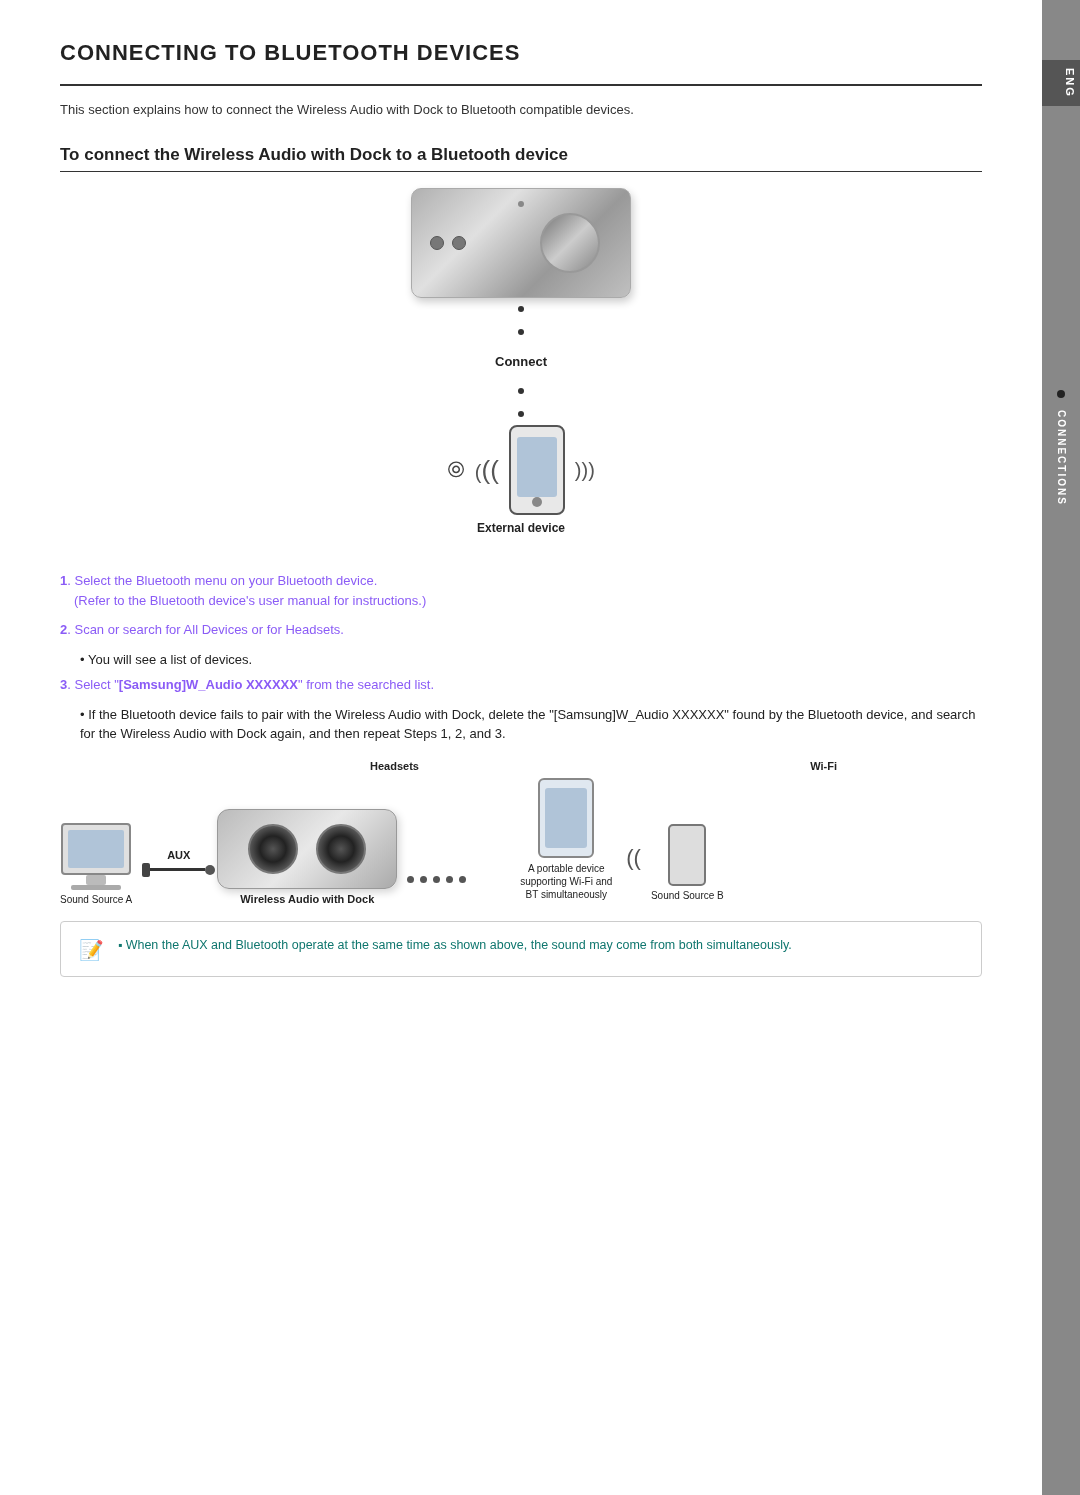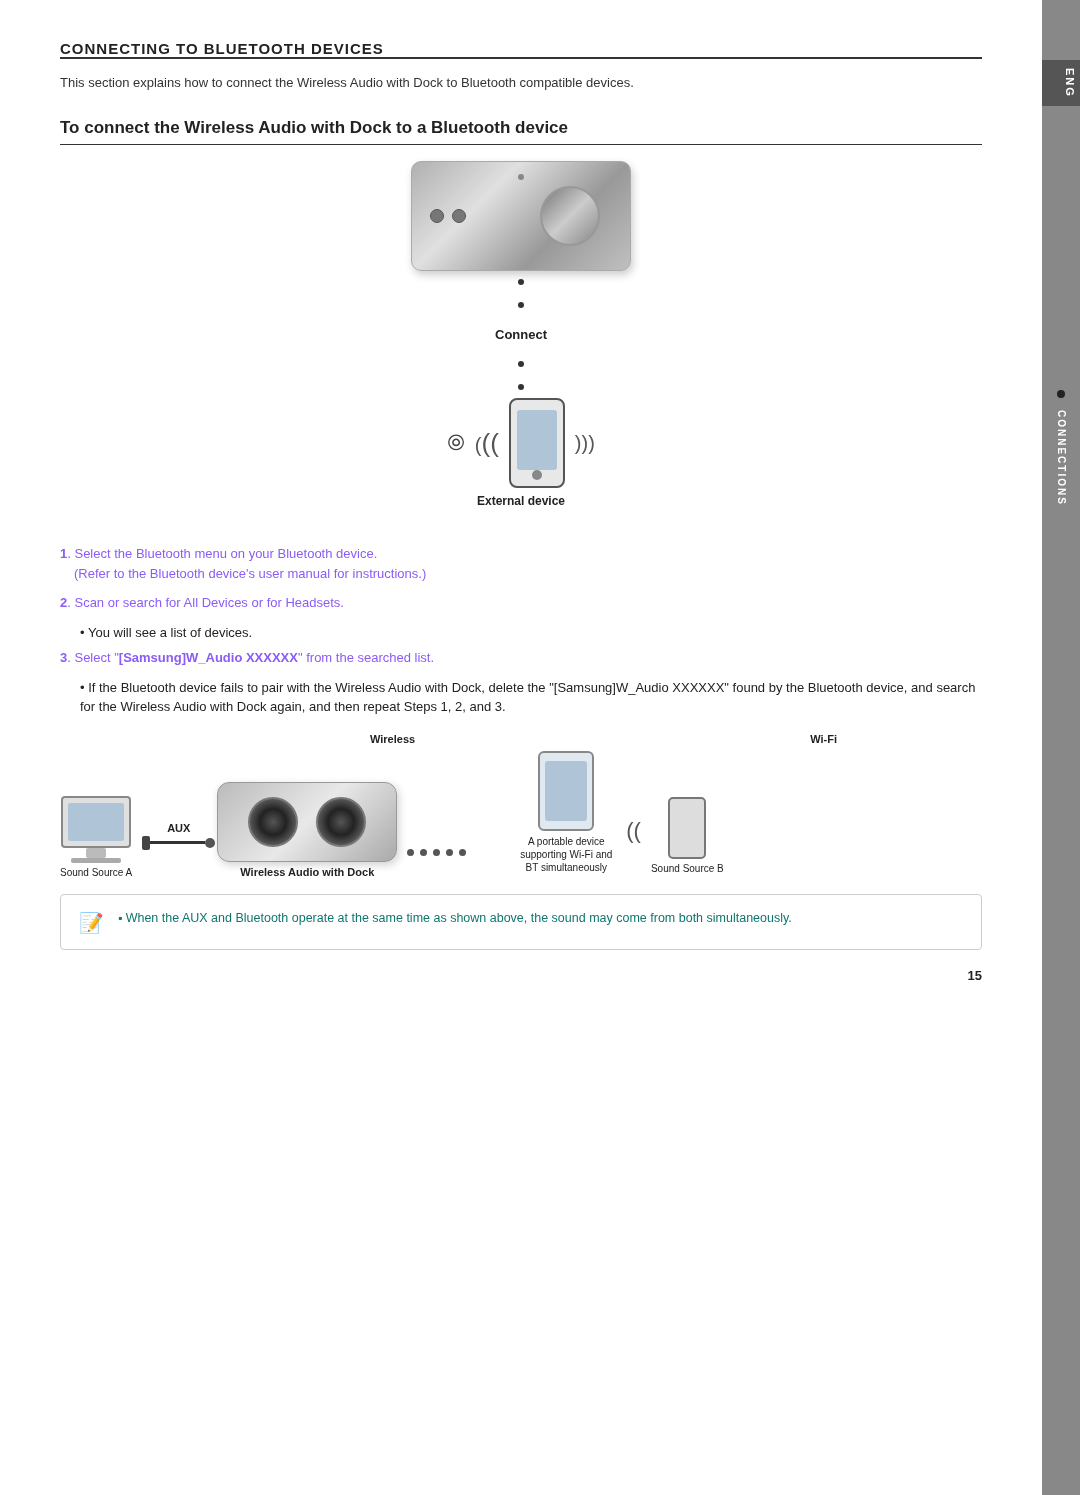--- a/index.html
+++ b/index.html
@@ -74,26 +74,26 @@
       margin-bottom: 6px;
     }
 
     .main-content {
       flex: 1;
       padding: 40px 60px 40px 60px;
       margin-right: 38px;
     }
 
     .page-title {
-      font-size: 15px;
+      font-size: 22px;
       font-weight: bold;
       letter-spacing: 1px;
       text-transform: uppercase;
       border-bottom: 2px solid #333;
-      padding-bottom: 0;
+      padding-bottom: 18px;
       margin-bottom: 16px;
     }
 
     .intro-text {
       font-size: 13px;
       margin-bottom: 28px;
       color: #333;
     }
 
     .section-heading {
@@ -534,21 +534,21 @@
         </li>
       </ul>
     </div>
 
     <div style="margin: 18px 0 16px 0; position: relative;">
 
       <div style="display:flex; align-items:flex-end; width:100%; position:relative; margin-bottom:6px;">
         <div style="flex:0 0 160px;"></div>
         <div style="flex:0 0 70px;"></div>
 
-        <div style="position:absolute; left:310px; bottom:0; font-size:11px; font-weight:bold;">Wireless</div>
+        <div style="position:absolute; left:310px; bottom:0; font-size:11px; font-weight:bold;">Headsets</div>
 
         <div style="position:absolute; right:145px; bottom:0; font-size:11px; font-weight:bold;">Wi-Fi</div>
       </div>
 
       <div style="display:flex; align-items:flex-end; width:100%;">
 
         <div class="bd-computer">
           <div class="computer-monitor">
             <div class="monitor-screen"></div>
           </div>
@@ -607,17 +607,16 @@
     </div>
 
     <div class="note-box">
       <div class="note-icon">📝</div>
       <div class="note-text">
         <span class="note-bullet">▪</span>
         <span>When the AUX and Bluetooth operate at the same time as shown above, the sound may come from both simultaneously.</span>
       </div>
     </div>
 
-    <div class="page-number">15</div>
 
   </div>
 
 </div>
 
 </body></html>

